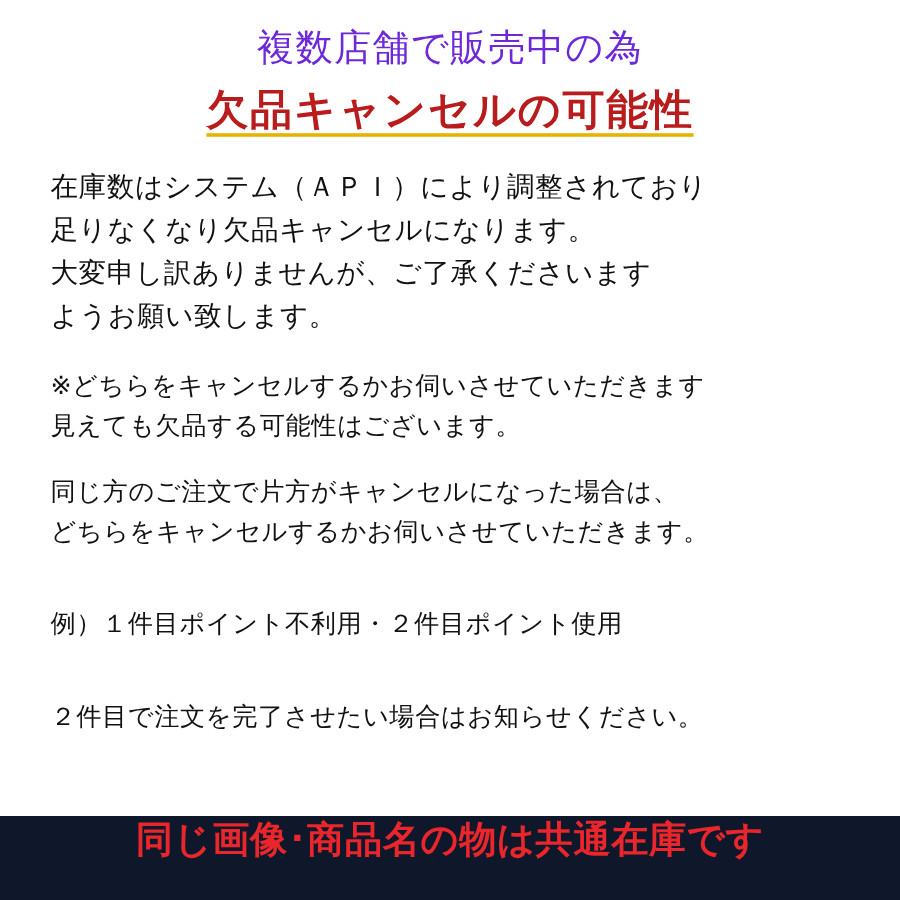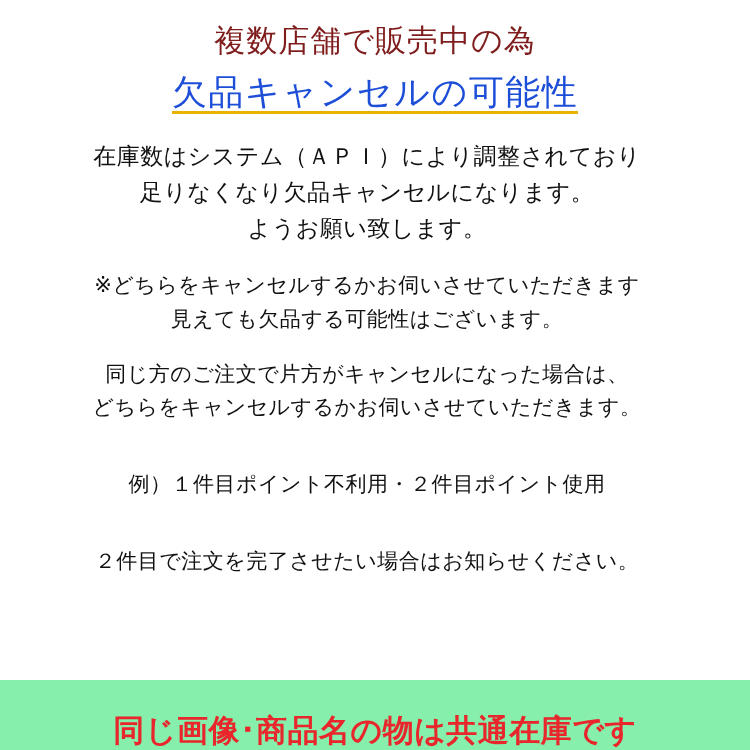--- a/index.html
+++ b/index.html
@@ -23,51 +23,50 @@
 
   
   .heading {
     padding-top: 18px;
     text-align: center;
   }
   .heading-line-1 {
     font-size: 31px;
     line-height: 44px;
     letter-spacing: 1px;
-    color: #7f1d1d;
+    color: #6d28d9;
     font-weight: 400;
   }
   .heading-line-2-wrap {
     display: inline-block;
     position: relative;
     margin-top: 6px;
   }
   .heading-line-2 {
     font-size: 35px;
     line-height: 48px;
     letter-spacing: 1.5px;
-    color: #1d4ed8;
-    font-weight: 400;
+    color: #b91c1c;
+    font-weight: 700;
     position: relative;
     z-index: 2;
   }
   .heading-underline {
     position: absolute;
     left: 0;
     right: 0;
     bottom: 2px;
     height: 3px;
     background: #e8b300;
     z-index: 1;
   }
 
   
   .body-wrap {
     padding: 22px 58px 0 42px;
-    text-align: center;
   }
   .para {
     margin: 0 0 0 0;
   }
   .para + .para {
     margin-top: 22px;
   }
   .line {
     font-size: 23px;
     line-height: 36px;
@@ -89,23 +88,23 @@
     margin-top: 44px;
   }
 
   
   .footer-banner {
     position: absolute;
     left: 0;
     right: 0;
     bottom: 0;
     height: 70px;
-    background: #86efac;
+    background: #0f172a;
     display: flex;
-    align-items: flex-end;
+    align-items: flex-start;
     justify-content: center;
   }
   .footer-text {
     font-size: 31px;
     line-height: 40px;
     letter-spacing: 0.5px;
     color: #e8262b;
     font-weight: 700;
     white-space: pre;
   }
@@ -121,20 +120,21 @@
       <div class="heading-line-2">欠品キャンセルの可能性</div>
       <div class="heading-underline"></div>
     </div>
   </div>
 
   <div class="body-wrap">
 
     <div class="para">
       <div class="line">在庫数はシステム（ＡＰＩ）により調整されており</div>
       <div class="line">足りなくなり欠品キャンセルになります。</div>
+      <div class="line">大変申し訳ありませんが、ご了承くださいます</div>
       <div class="line">ようお願い致します。</div>
     </div>
 
     <div class="para para-note">
       <div class="line">※どちらをキャンセルするかお伺いさせていただきます</div>
       <div class="line">見えても欠品する可能性はございます。</div>
     </div>
 
     <div class="para para-small">
       <div class="line">同じ方のご注文で片方がキャンセルになった場合は、</div>

